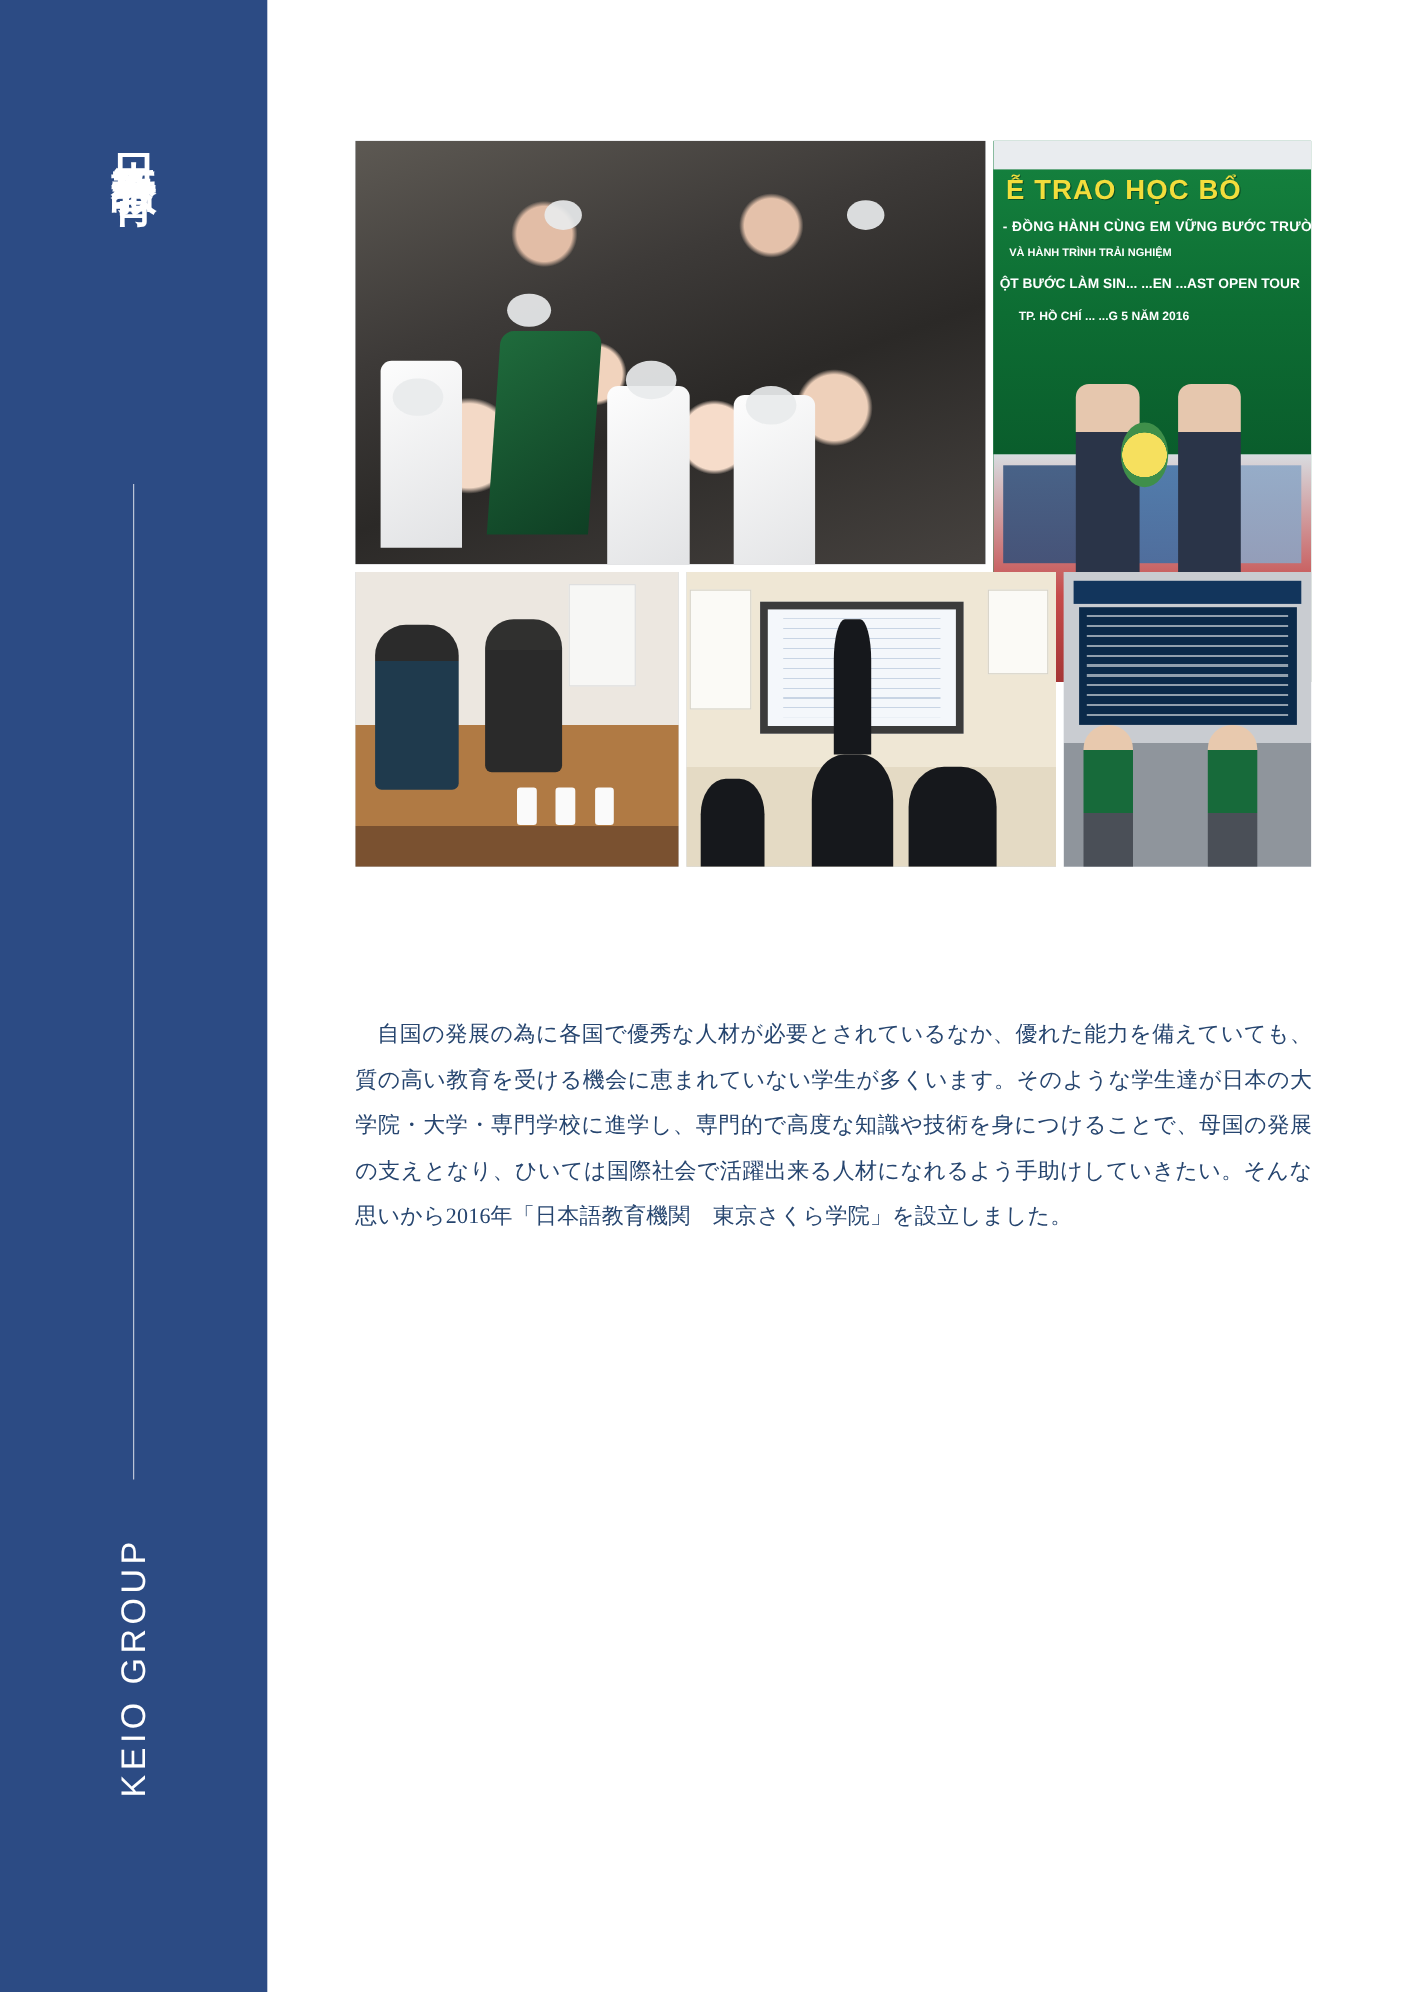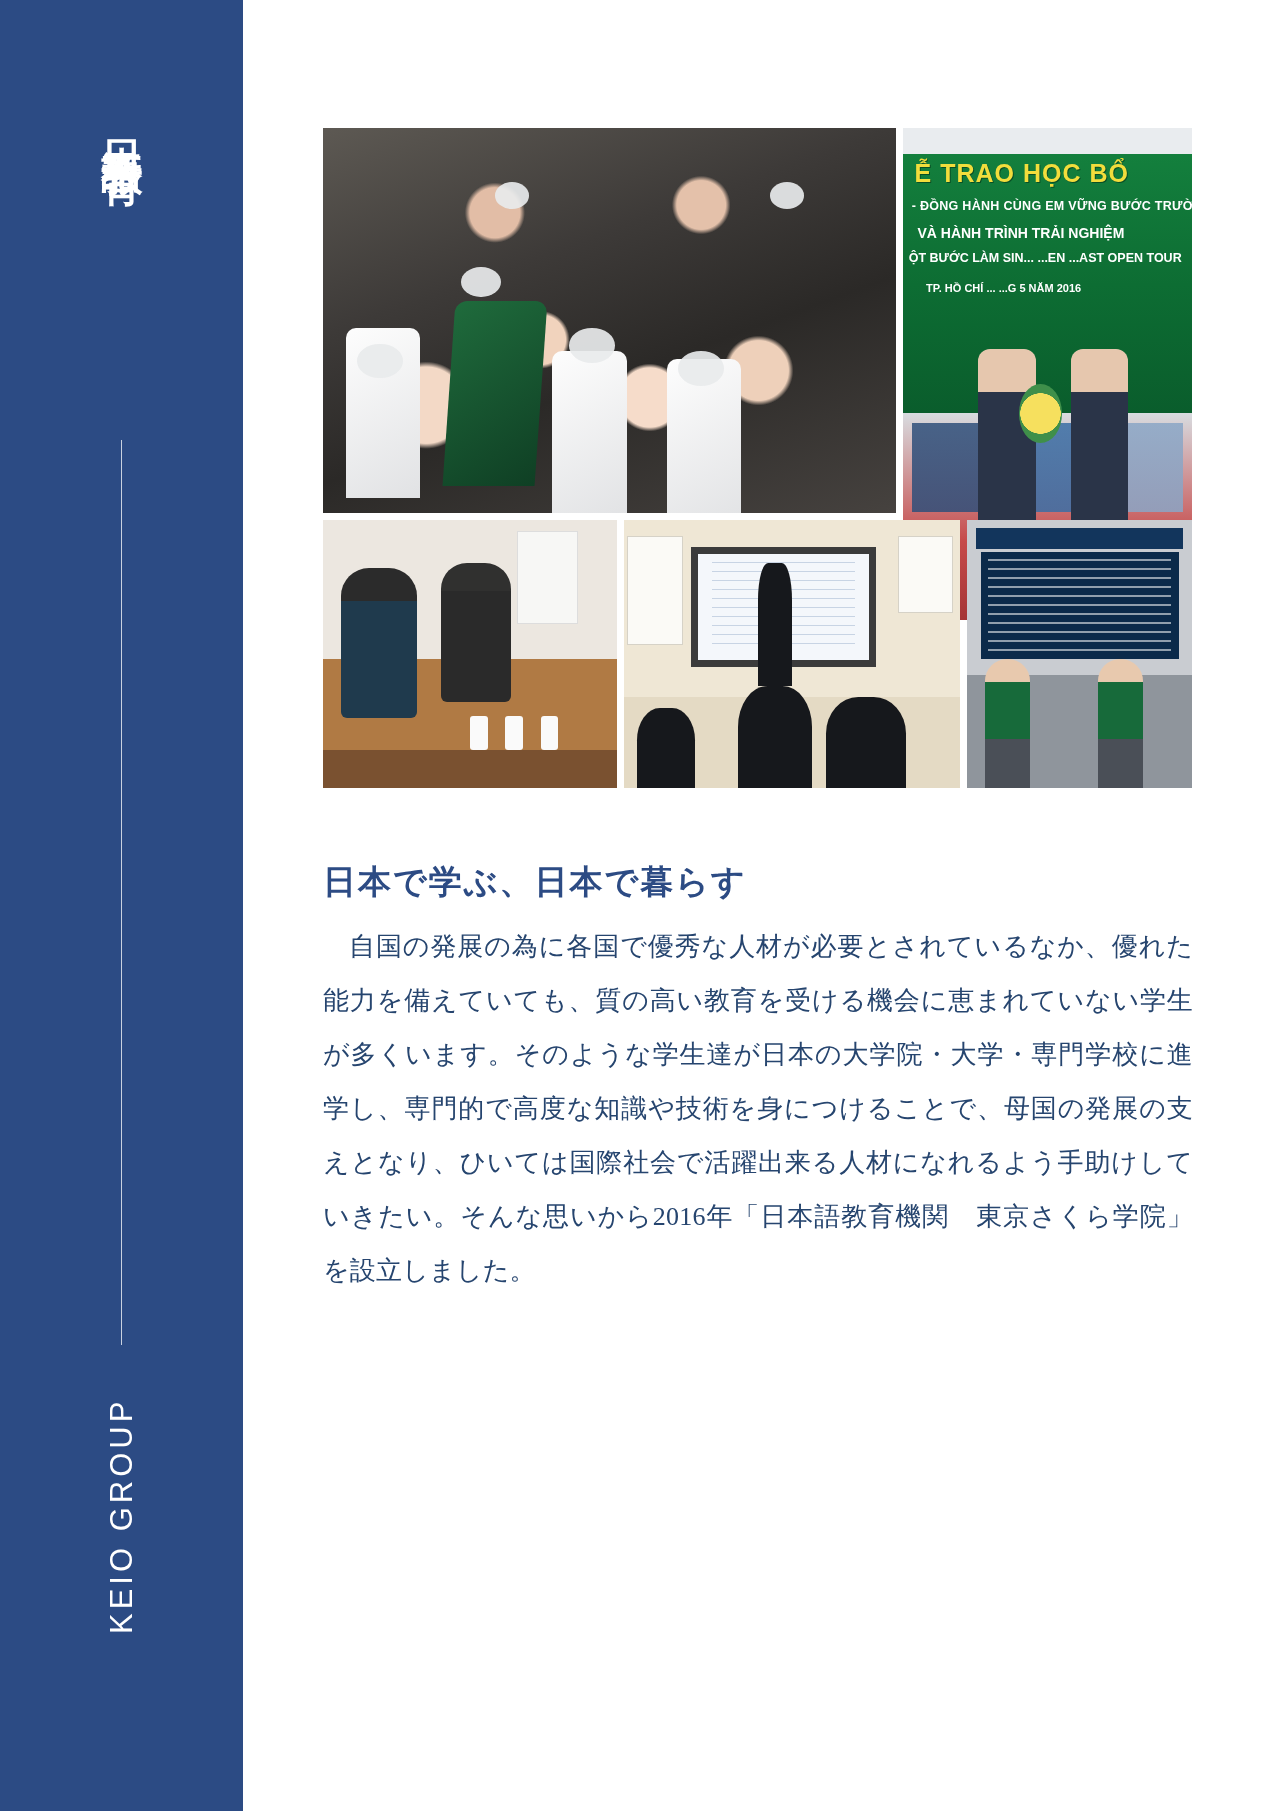--- a/index.html
+++ b/index.html
@@ -164,21 +164,21 @@
     font-weight: 700;
     font-size: 12.5px;
     letter-spacing: .3px;
     white-space: nowrap;
   }
   .cer-text3 {
     position: absolute; left: 5%; top: 34%; right: 1%;
     color: #ffffff;
     font-family: "Liberation Sans", sans-serif;
     font-weight: 700;
-    font-size: 14px;
+    font-size: 10px;
     white-space: nowrap;
   }
   .cer-text4 {
     position: absolute; left: 2%; top: 43%; right: 1%;
     color: #ffffff;
     font-family: "Liberation Sans", sans-serif;
     font-weight: 700;
     font-size: 12.5px;
     white-space: nowrap;
   }
@@ -302,21 +302,21 @@
     letter-spacing: 2px;
     color: #2c4b84;
     margin: 0;
   }
   .body-copy {
     position: absolute;
     left: 80px;
     top: 920px;
     width: 870px;
     font-family: "Liberation Serif", "DejaVu Serif", serif;
-    font-size: 26px;
+    font-size: 20px;
     line-height: 2.08;
     color: #26456f;
     text-align: justify;
     letter-spacing: .2px;
   }
   .body-copy p {
     margin: 0;
     text-indent: 1em;
   }
 </style>
@@ -397,19 +397,18 @@
         <div class="air-board">
             <div class="rows"></div>
           </div>
         <div class="air-person" style="left:8%;"></div>
         <div class="air-person" style="left:58%;"></div>
       </div>
     </div>
 
   </div>
 
-  <h1 class="heading">日本で学ぶ、日本で暮らす</h1>
 
   <div class="body-copy">
     <p>自国の発展の為に各国で優秀な人材が必要とされているなか、優れた能力を備えていても、質の高い教育を受ける機会に恵まれていない学生が多くいます。そのような学生達が日本の大学院・大学・専門学校に進学し、専門的で高度な知識や技術を身につけることで、母国の発展の支えとなり、ひいては国際社会で活躍出来る人材になれるよう手助けしていきたい。そんな思いから2016年「日本語教育機関　東京さくら学院」を設立しました。</p>
   </div>
 
 </div>
 
 </body></html>

